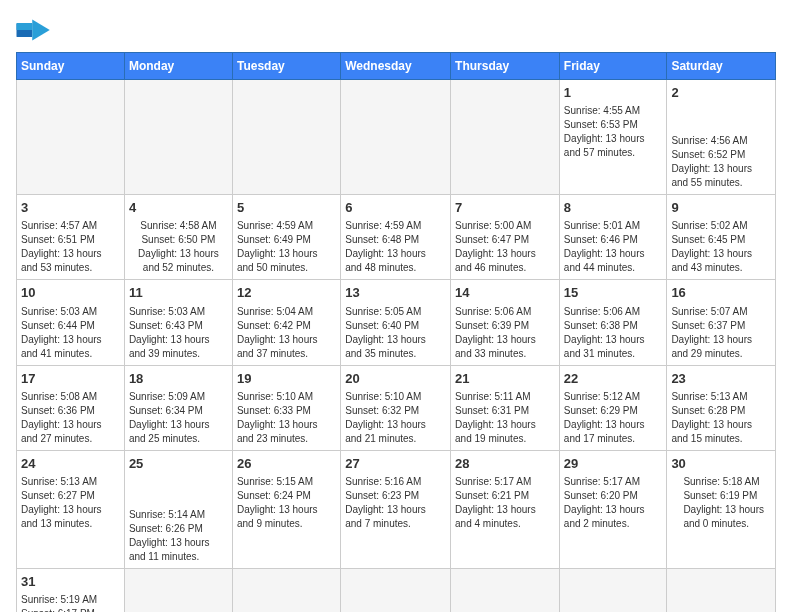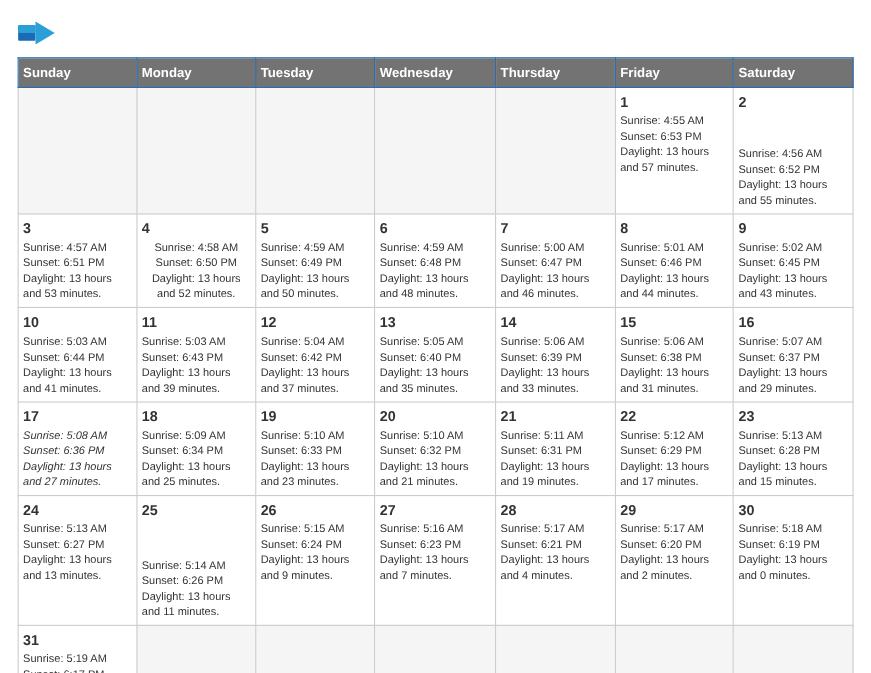--- a/index.html
+++ b/index.html
@@ -38,21 +38,21 @@
       font-size: 16px;
       font-weight: normal;
       color: #555;
     }
     table {
       width: 100%;
       border-collapse: collapse;
       font-size: 11px;
     }
     thead tr th {
-      background-color: #737373;
+      background-color: #3b82f6;
       color: #fff;
       padding: 6px 4px;
       text-align: left;
       font-size: 12px;
       font-weight: bold;
       border: 1px solid #2a6db5;
     }
     tbody tr td {
       border: 1px solid #ccc;
       vertical-align: top;
@@ -232,21 +232,21 @@
           <span class="day-num">16</span>
           <div class="day-info" style="white-space: pre-line;">Sunrise: 5:07 AM
 Sunset: 6:37 PM
 Daylight: 13 hours
 and 29 minutes.</div>
         </td>
       </tr>
       <tr>
         <td>
           <span class="day-num">17</span>
-          <div class="day-info" style="white-space: pre-line; font-style: italic;">Sunrise: 5:08 AM
+          <div class="day-info" style="white-space: pre-line;">Sunrise: 5:08 AM
 Sunset: 6:36 PM
 Daylight: 13 hours
 and 27 minutes.</div>
         </td>
         <td>
           <span class="day-num">18</span>
           <div class="day-info" style="white-space: pre-line;">Sunrise: 5:09 AM
 Sunset: 6:34 PM
 Daylight: 13 hours
 and 25 minutes.</div>
@@ -325,21 +325,21 @@
         </td>
         <td>
           <span class="day-num">29</span>
           <div class="day-info" style="white-space: pre-line;">Sunrise: 5:17 AM
 Sunset: 6:20 PM
 Daylight: 13 hours
 and 2 minutes.</div>
         </td>
         <td>
           <span class="day-num">30</span>
-          <div class="day-info" style="white-space: pre-line;">Sunrise: 5:18 AM
+          <div class="day-info" style="white-space: pre-line; margin-left: 12px;">Sunrise: 5:18 AM
 Sunset: 6:19 PM
 Daylight: 13 hours
 and 0 minutes.</div>
         </td>
       </tr>
       <tr>
         <td>
           <span class="day-num">31</span>
           <div class="day-info" style="white-space: pre-line;">Sunrise: 5:19 AM
 Sunset: 6:17 PM

